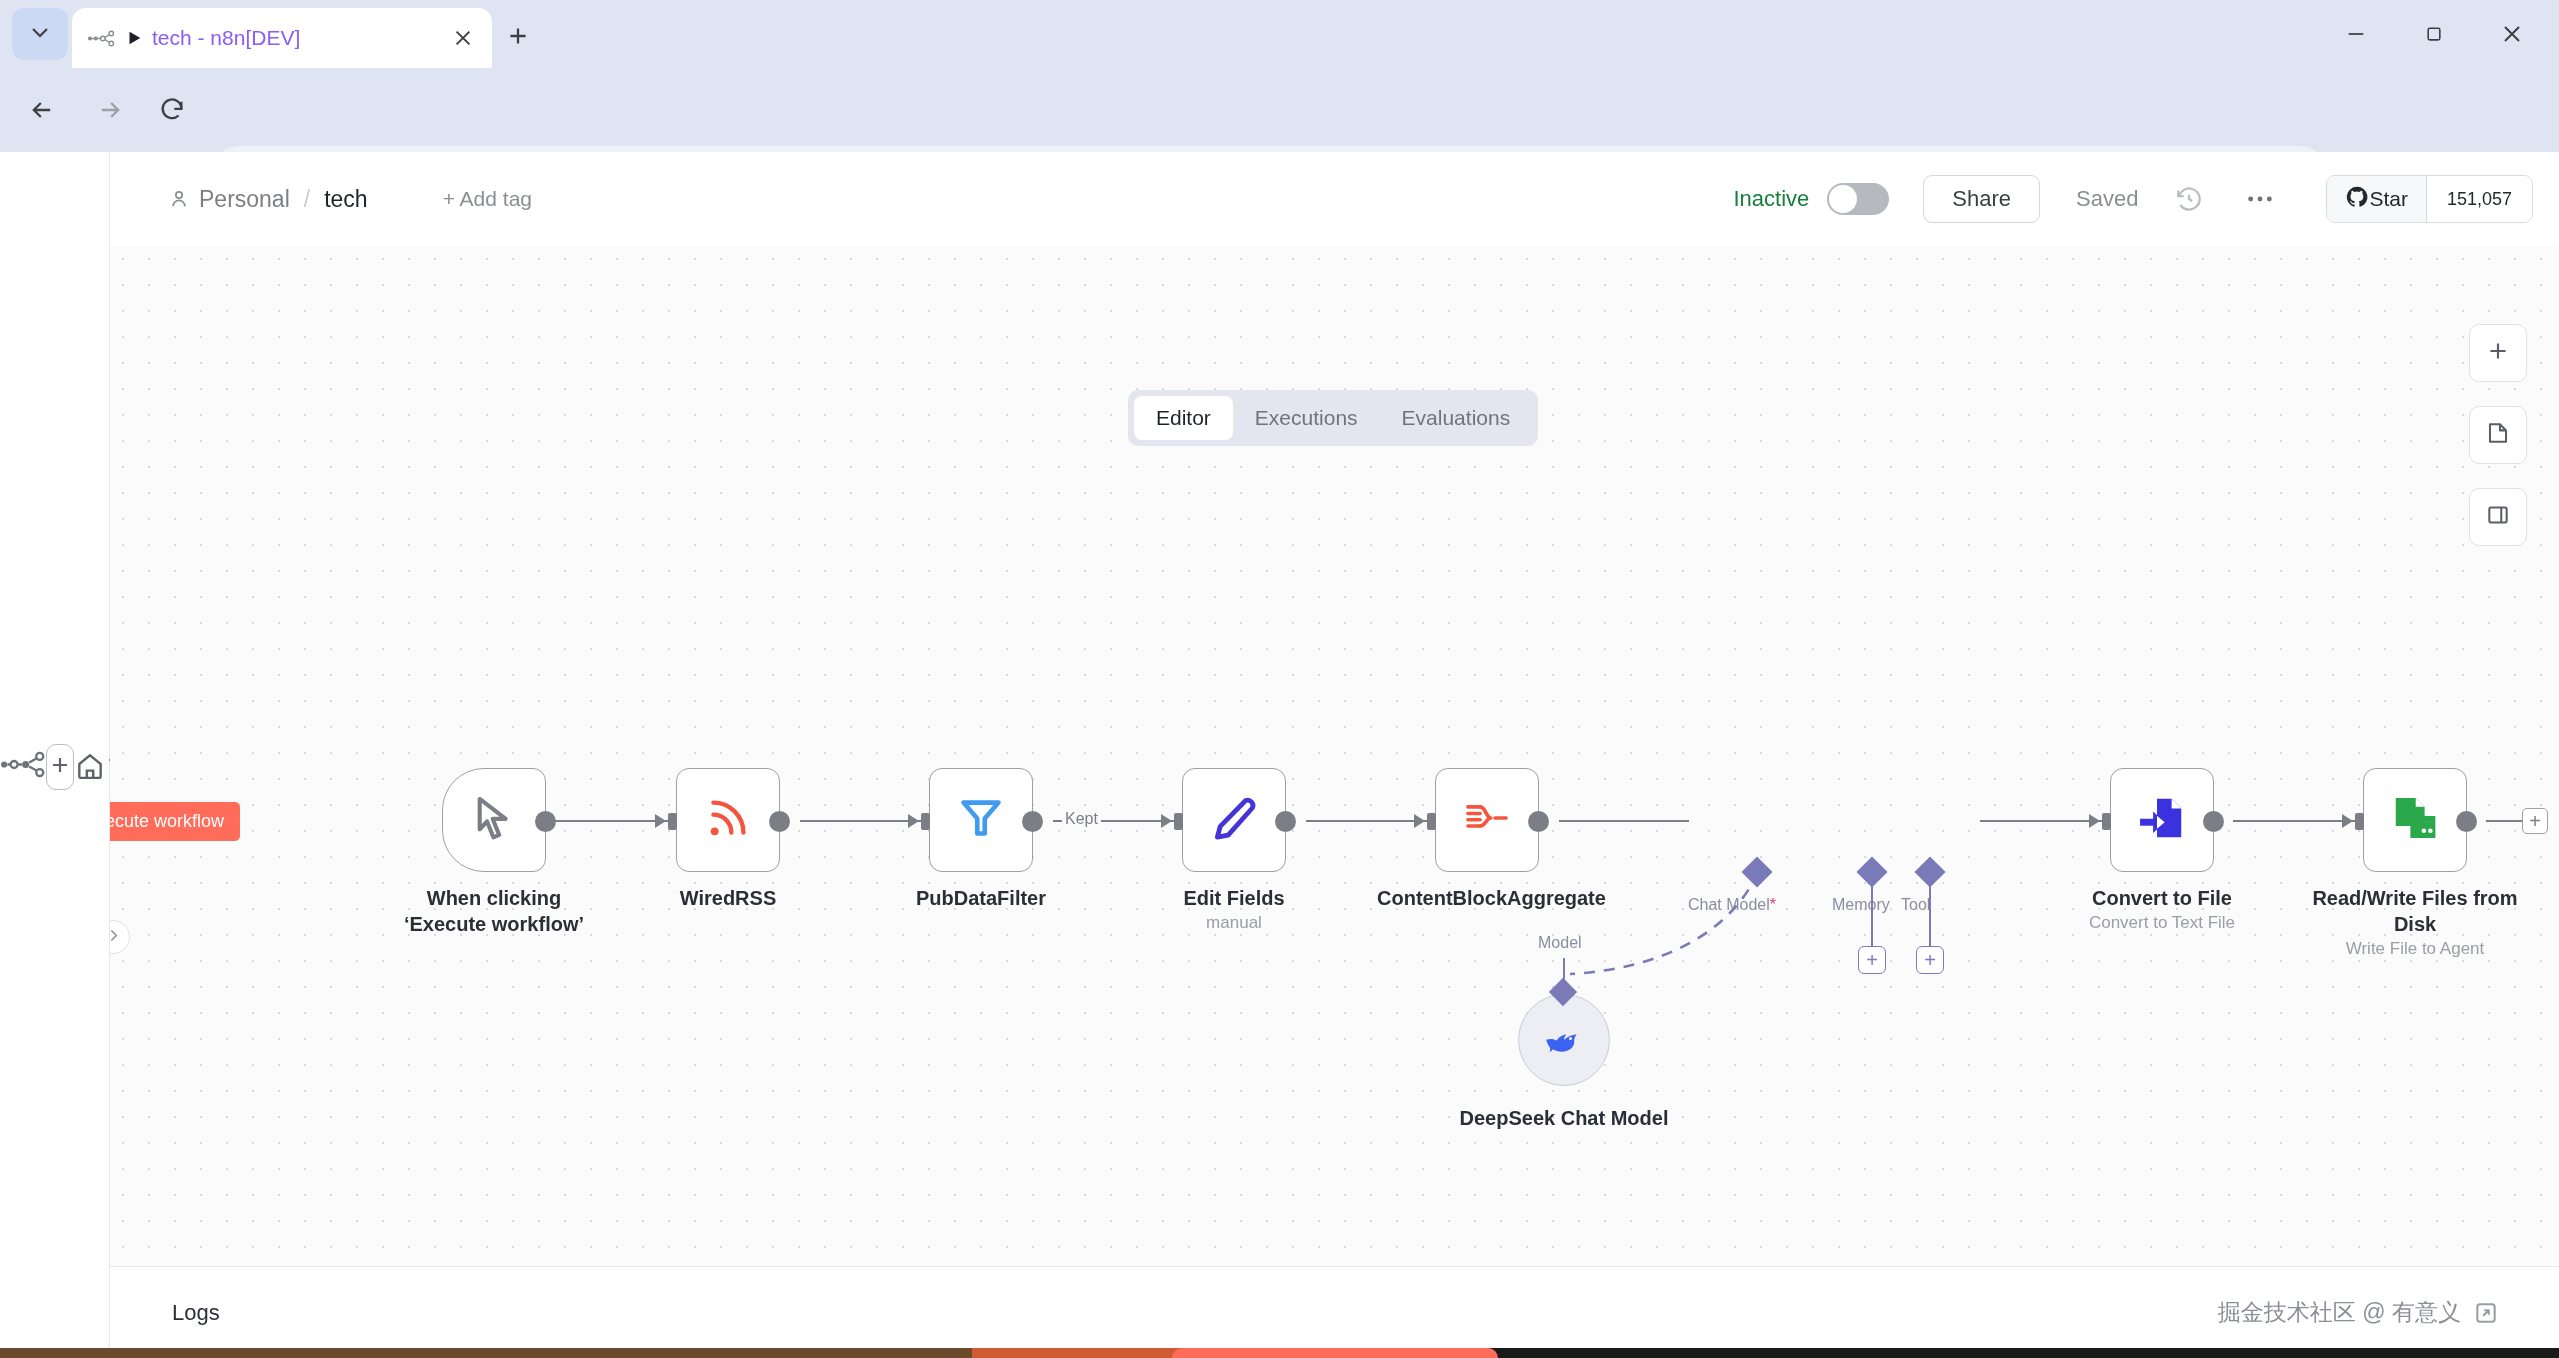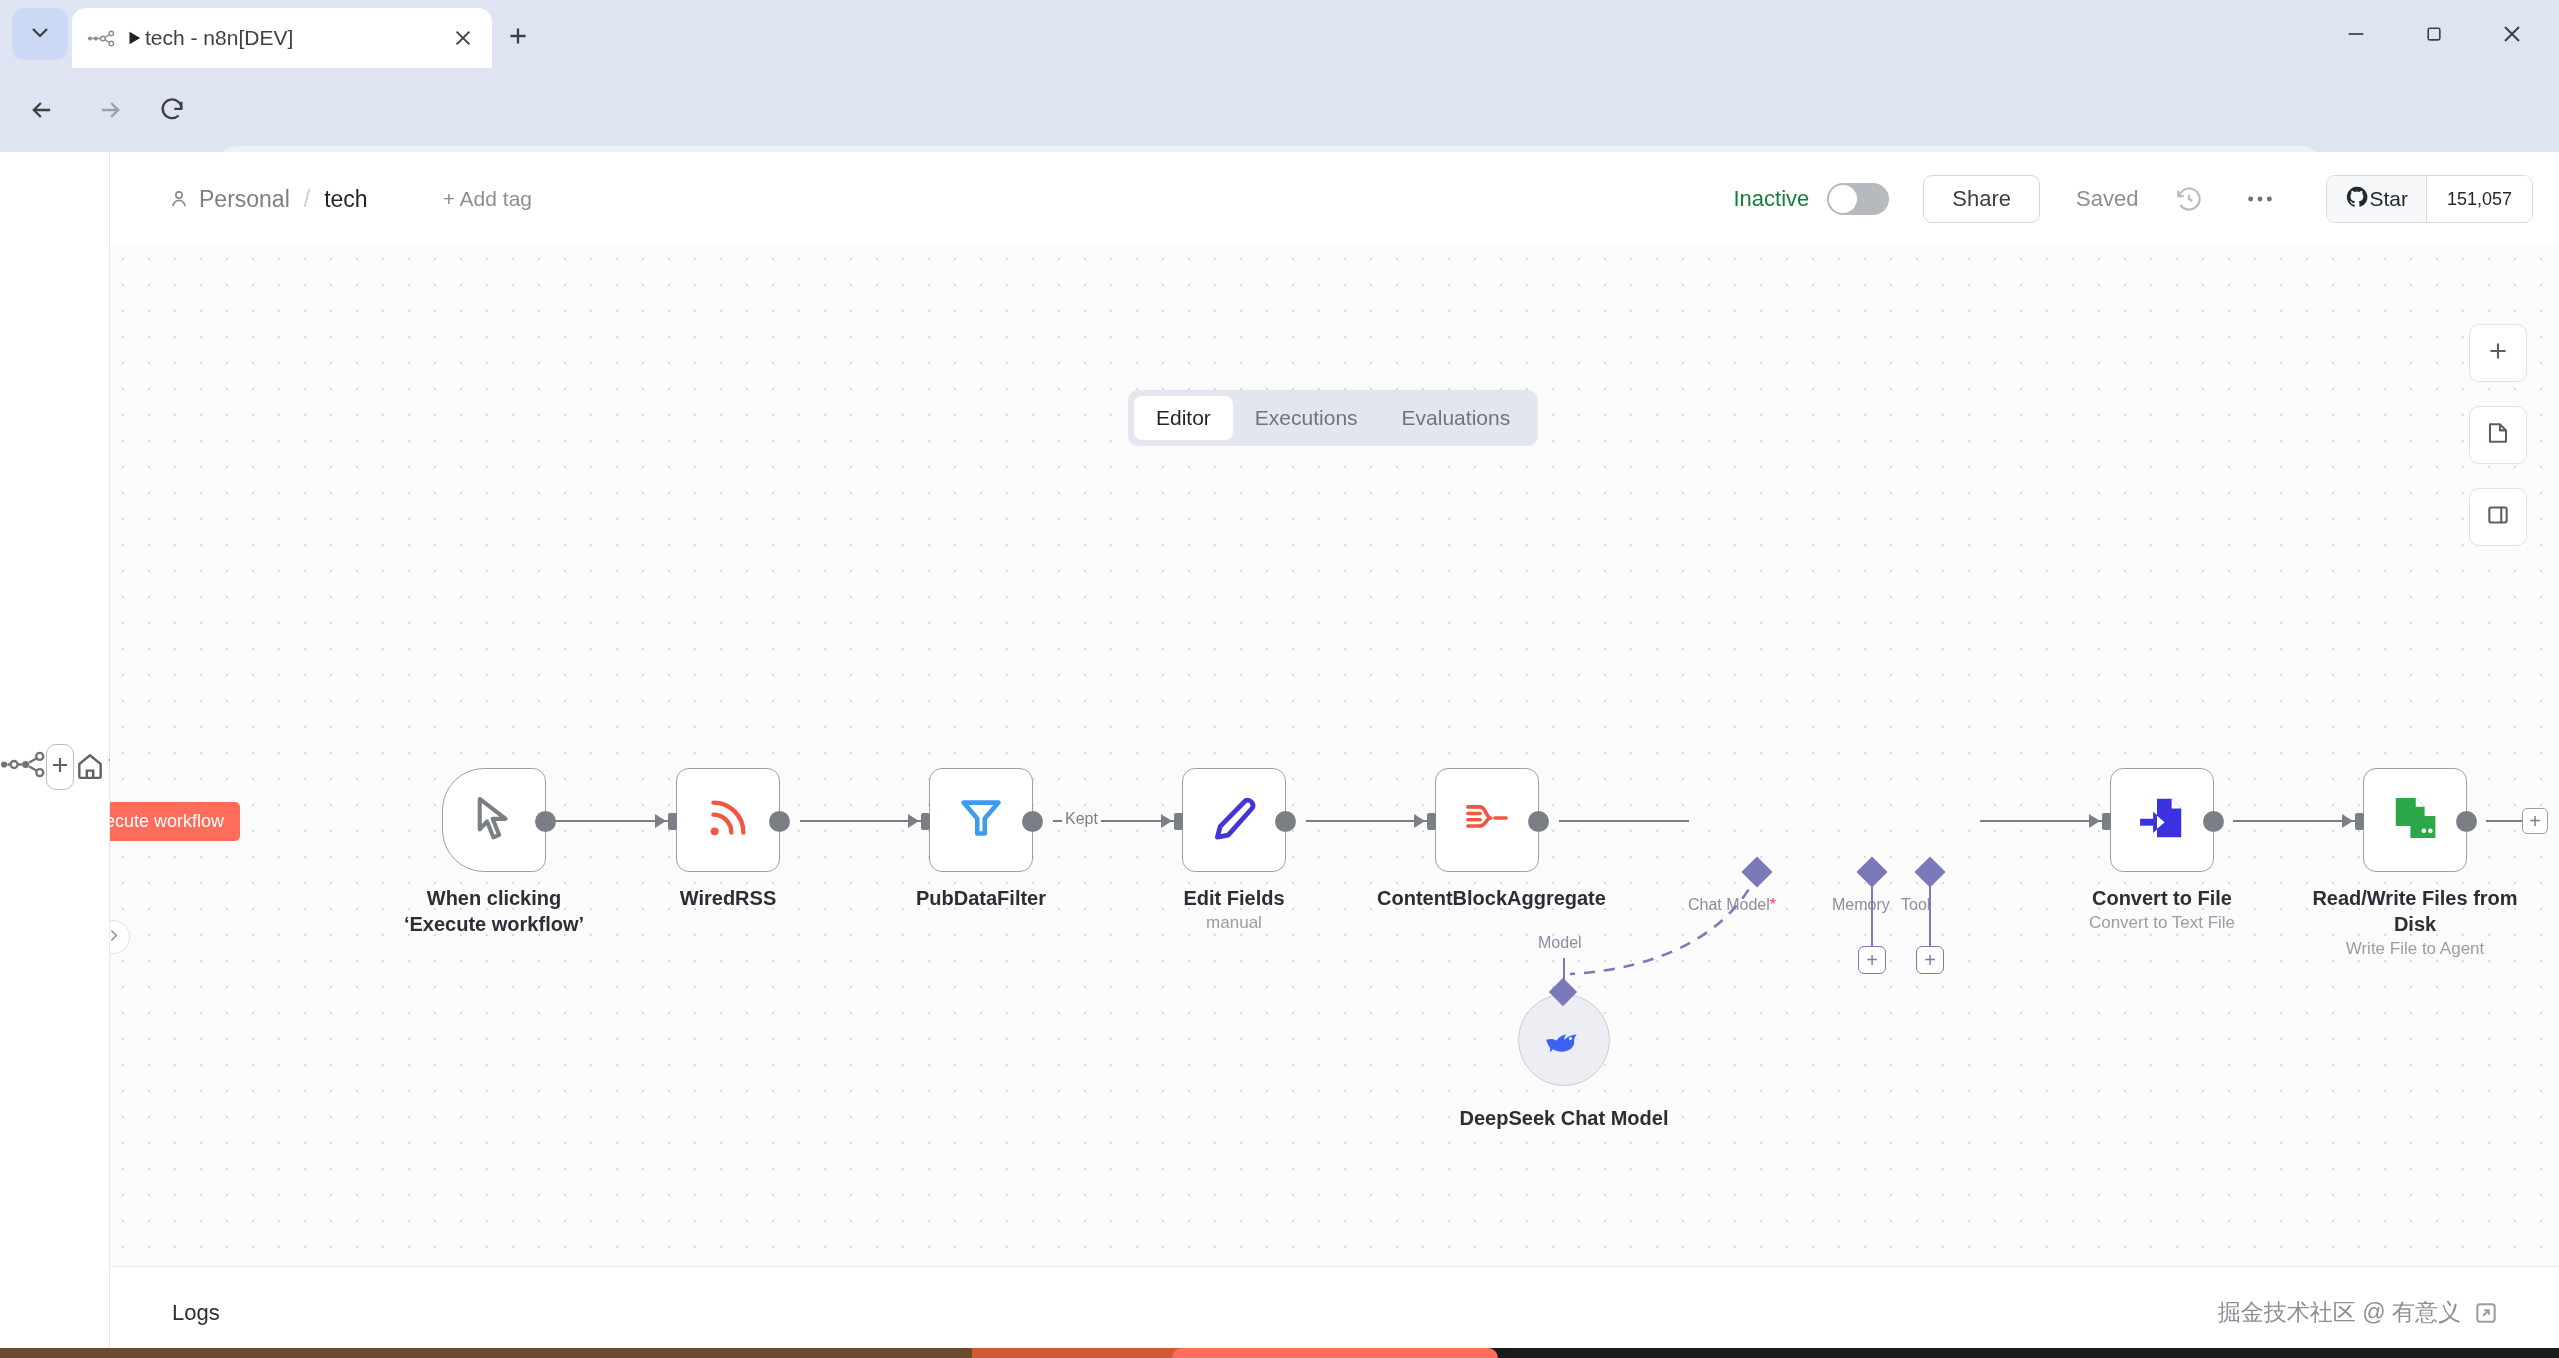--- a/index.html
+++ b/index.html
@@ -23,21 +23,21 @@
   }
   .tab-list-btn svg { width: 24px; height: 24px; }
   .tab {
     position: absolute; left: 72px; top: 8px; width: 420px; height: 60px;
     background: #ffffff; border-radius: 14px 14px 0 0;
     display: flex; align-items: center; padding: 0 14px;
   }
   .tab-favicon { width: 30px; height: 30px; flex: 0 0 30px; display:flex; align-items:center; justify-content:center; }
   .tab-play { width: 20px; height: 20px; margin-left: 8px; flex:0 0 20px; display:flex; align-items:center; justify-content:center;}
   .tab-title {
-    flex: 1; font-size: 21px; color: #404040; margin-left: 1px;
+    flex: 1; font-size: 21px; color: #8b5cf6; margin-left: 8px;
     white-space: nowrap; overflow: hidden;
   }
   .tab-close { width: 30px; height: 30px; display:flex; align-items:center; justify-content:center; }
   .new-tab {
     position: absolute; left: 500px; top: 20px; width: 36px; height: 36px;
     display: flex; align-items: center; justify-content: center;
   }
   .win-btns { position: absolute; right: 8px; top: 8px; display: flex; gap: 0px; }
   .win-btn { width: 78px; height: 52px; display:flex; align-items:center; justify-content:center; }
 

